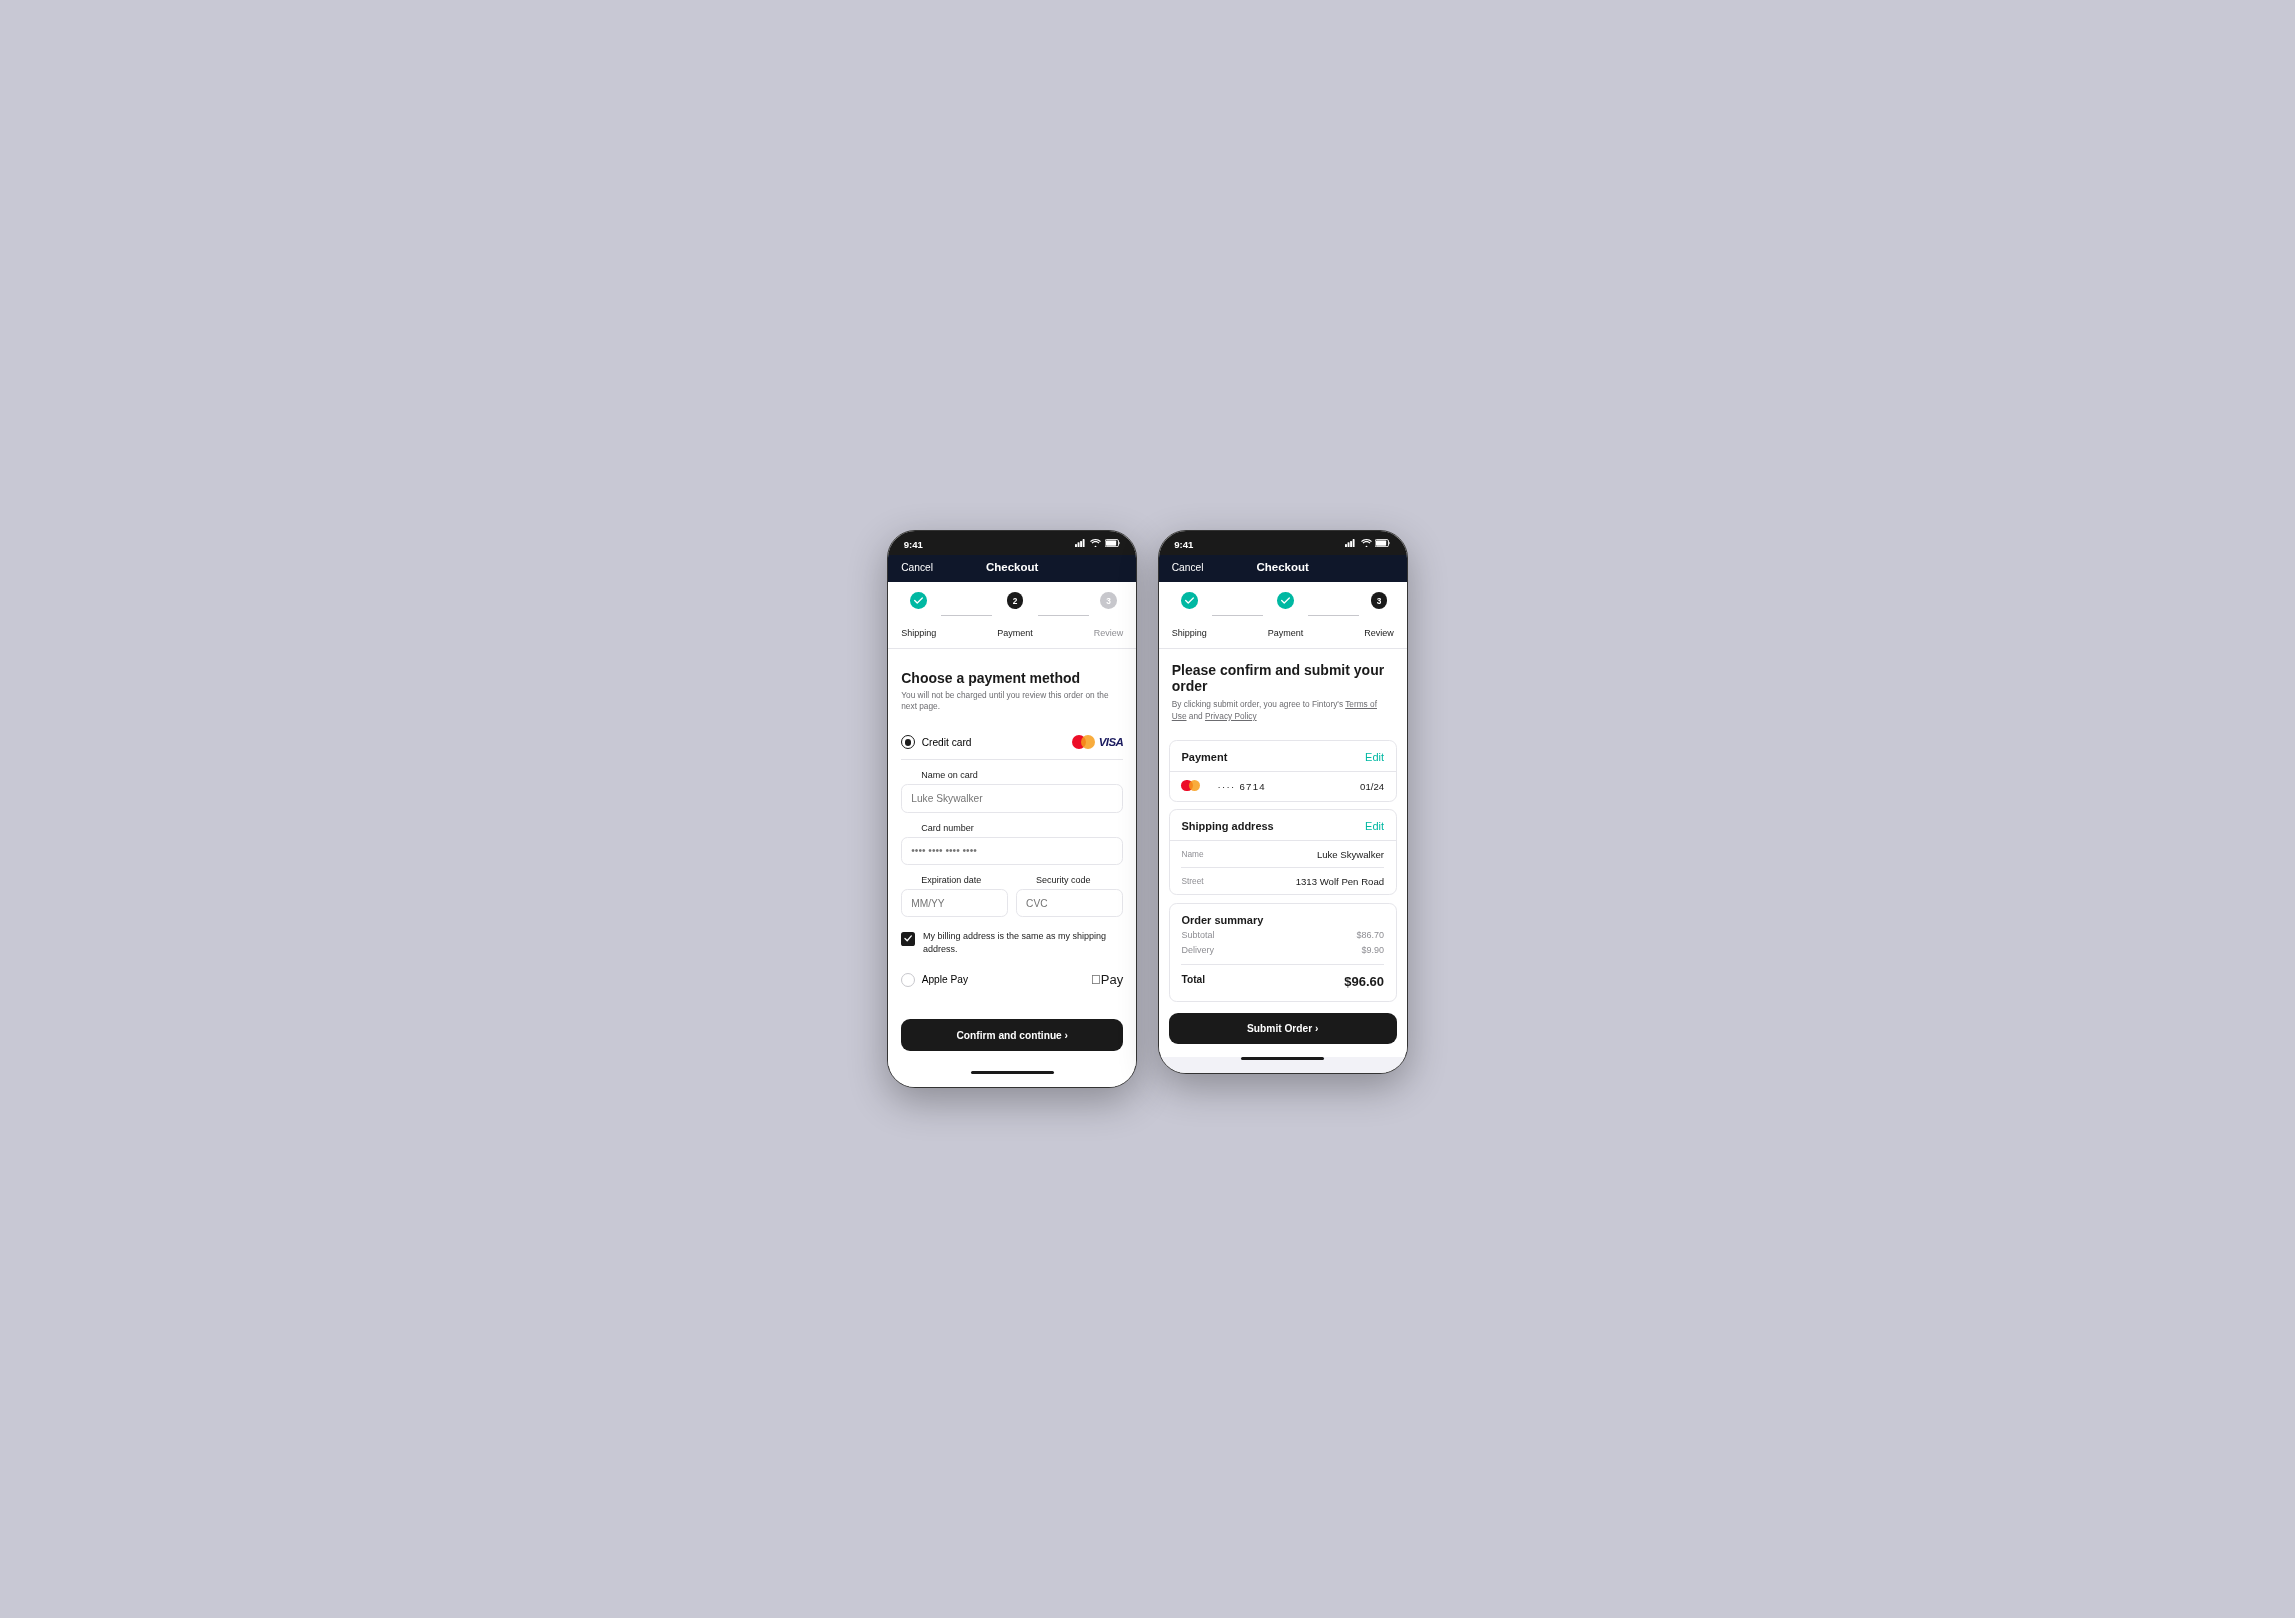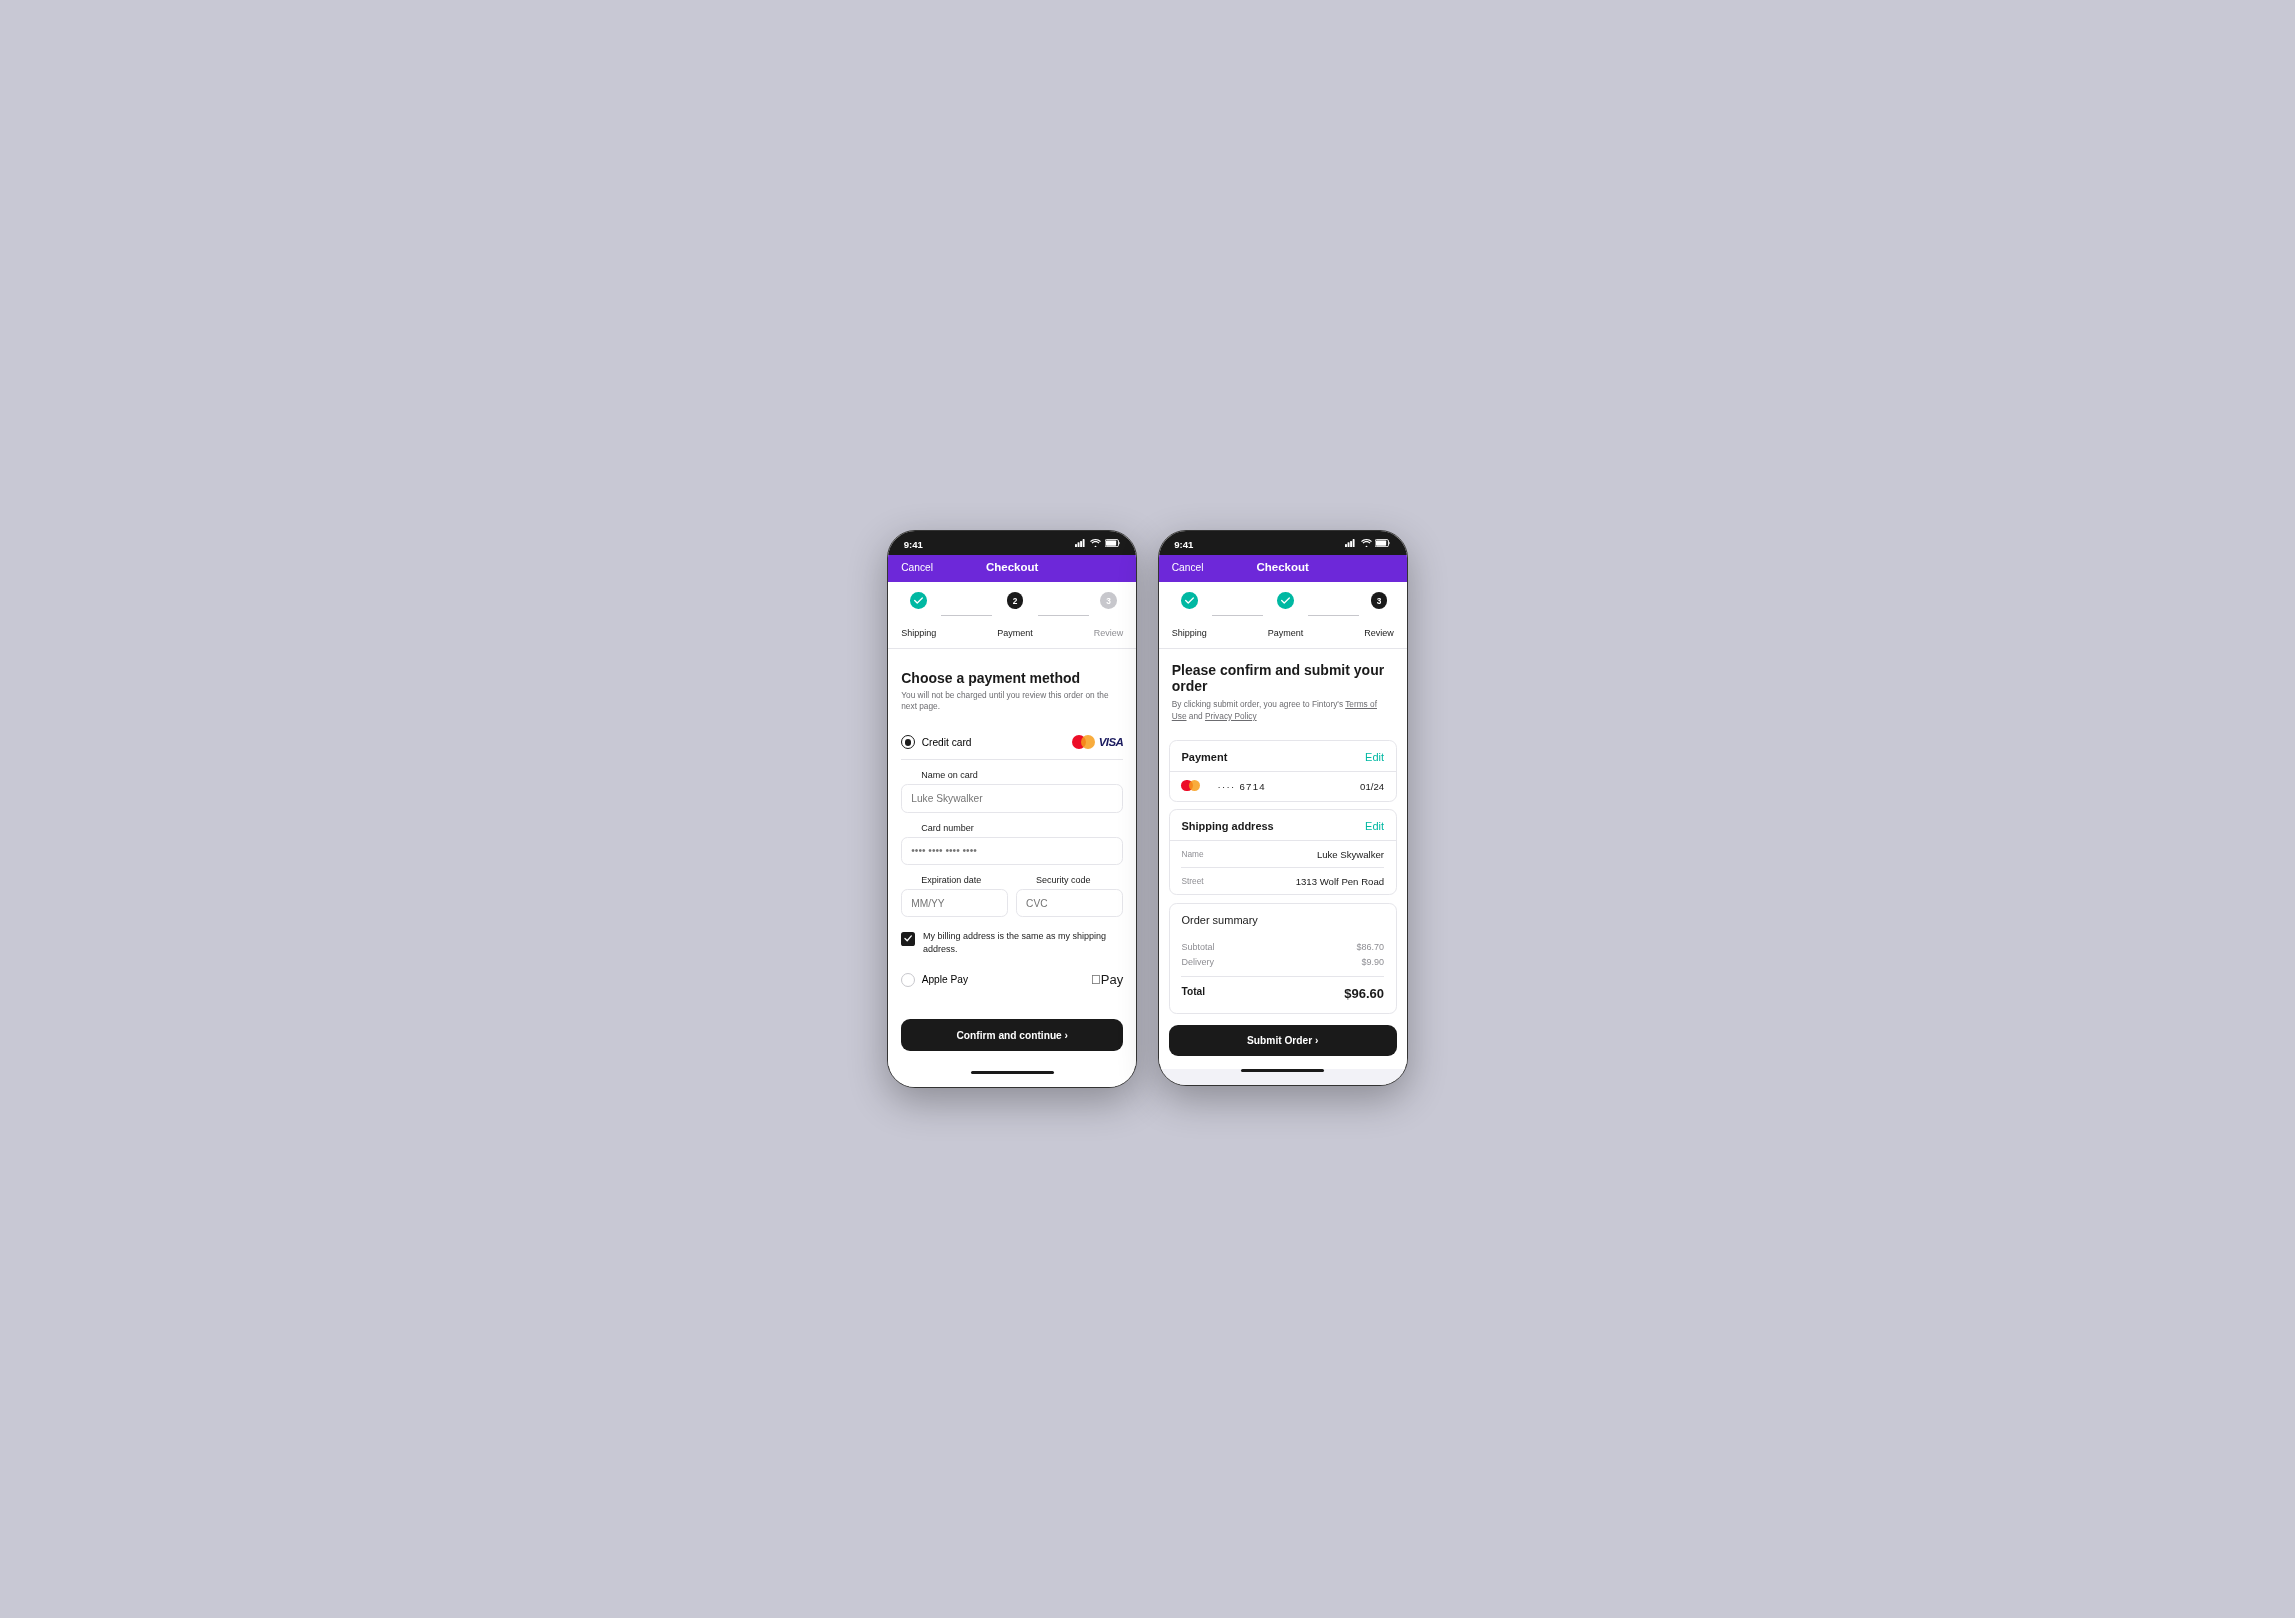--- a/index.html
+++ b/index.html
@@ -35,21 +35,21 @@
       font-size: 9.6px;
       font-weight: 600;
     }
     .status-icons {
       display: flex;
       align-items: center;
       gap: 3.8px;
       font-size: 8.3px;
     }
     .nav-bar {
-      background: #6d28d9;
+      background: #0f172a;
       color: #fff;
       display: flex;
       justify-content: space-between;
       align-items: center;
       padding: 6.4px 13px 9px;
     }
     .nav-cancel {
       color: #fff;
       font-size: 10.2px;
       cursor: pointer;
@@ -345,23 +345,23 @@
     .order-summary-section {
       background: #fff;
       margin: 7.7px 10.2px 0;
       border-radius: 7.7px;
       overflow: hidden;
       border: 0.6px solid #e5e5ea;
       padding: 10.2px 11.5px;
     }
     .order-summary-title {
       font-size: 11px;
-      font-weight: 400;
-      color: #1a1a1a;
-      margin-bottom: 13px;
+      font-weight: 700;
+      color: #1a1a1a;
+      margin-bottom: 1px;
     }
     .order-row {
       display: flex;
       justify-content: space-between;
       padding: 2.6px 0;
     }
     .order-row-label {
       font-size: 9px;
       color: #8e8e93;
     }

